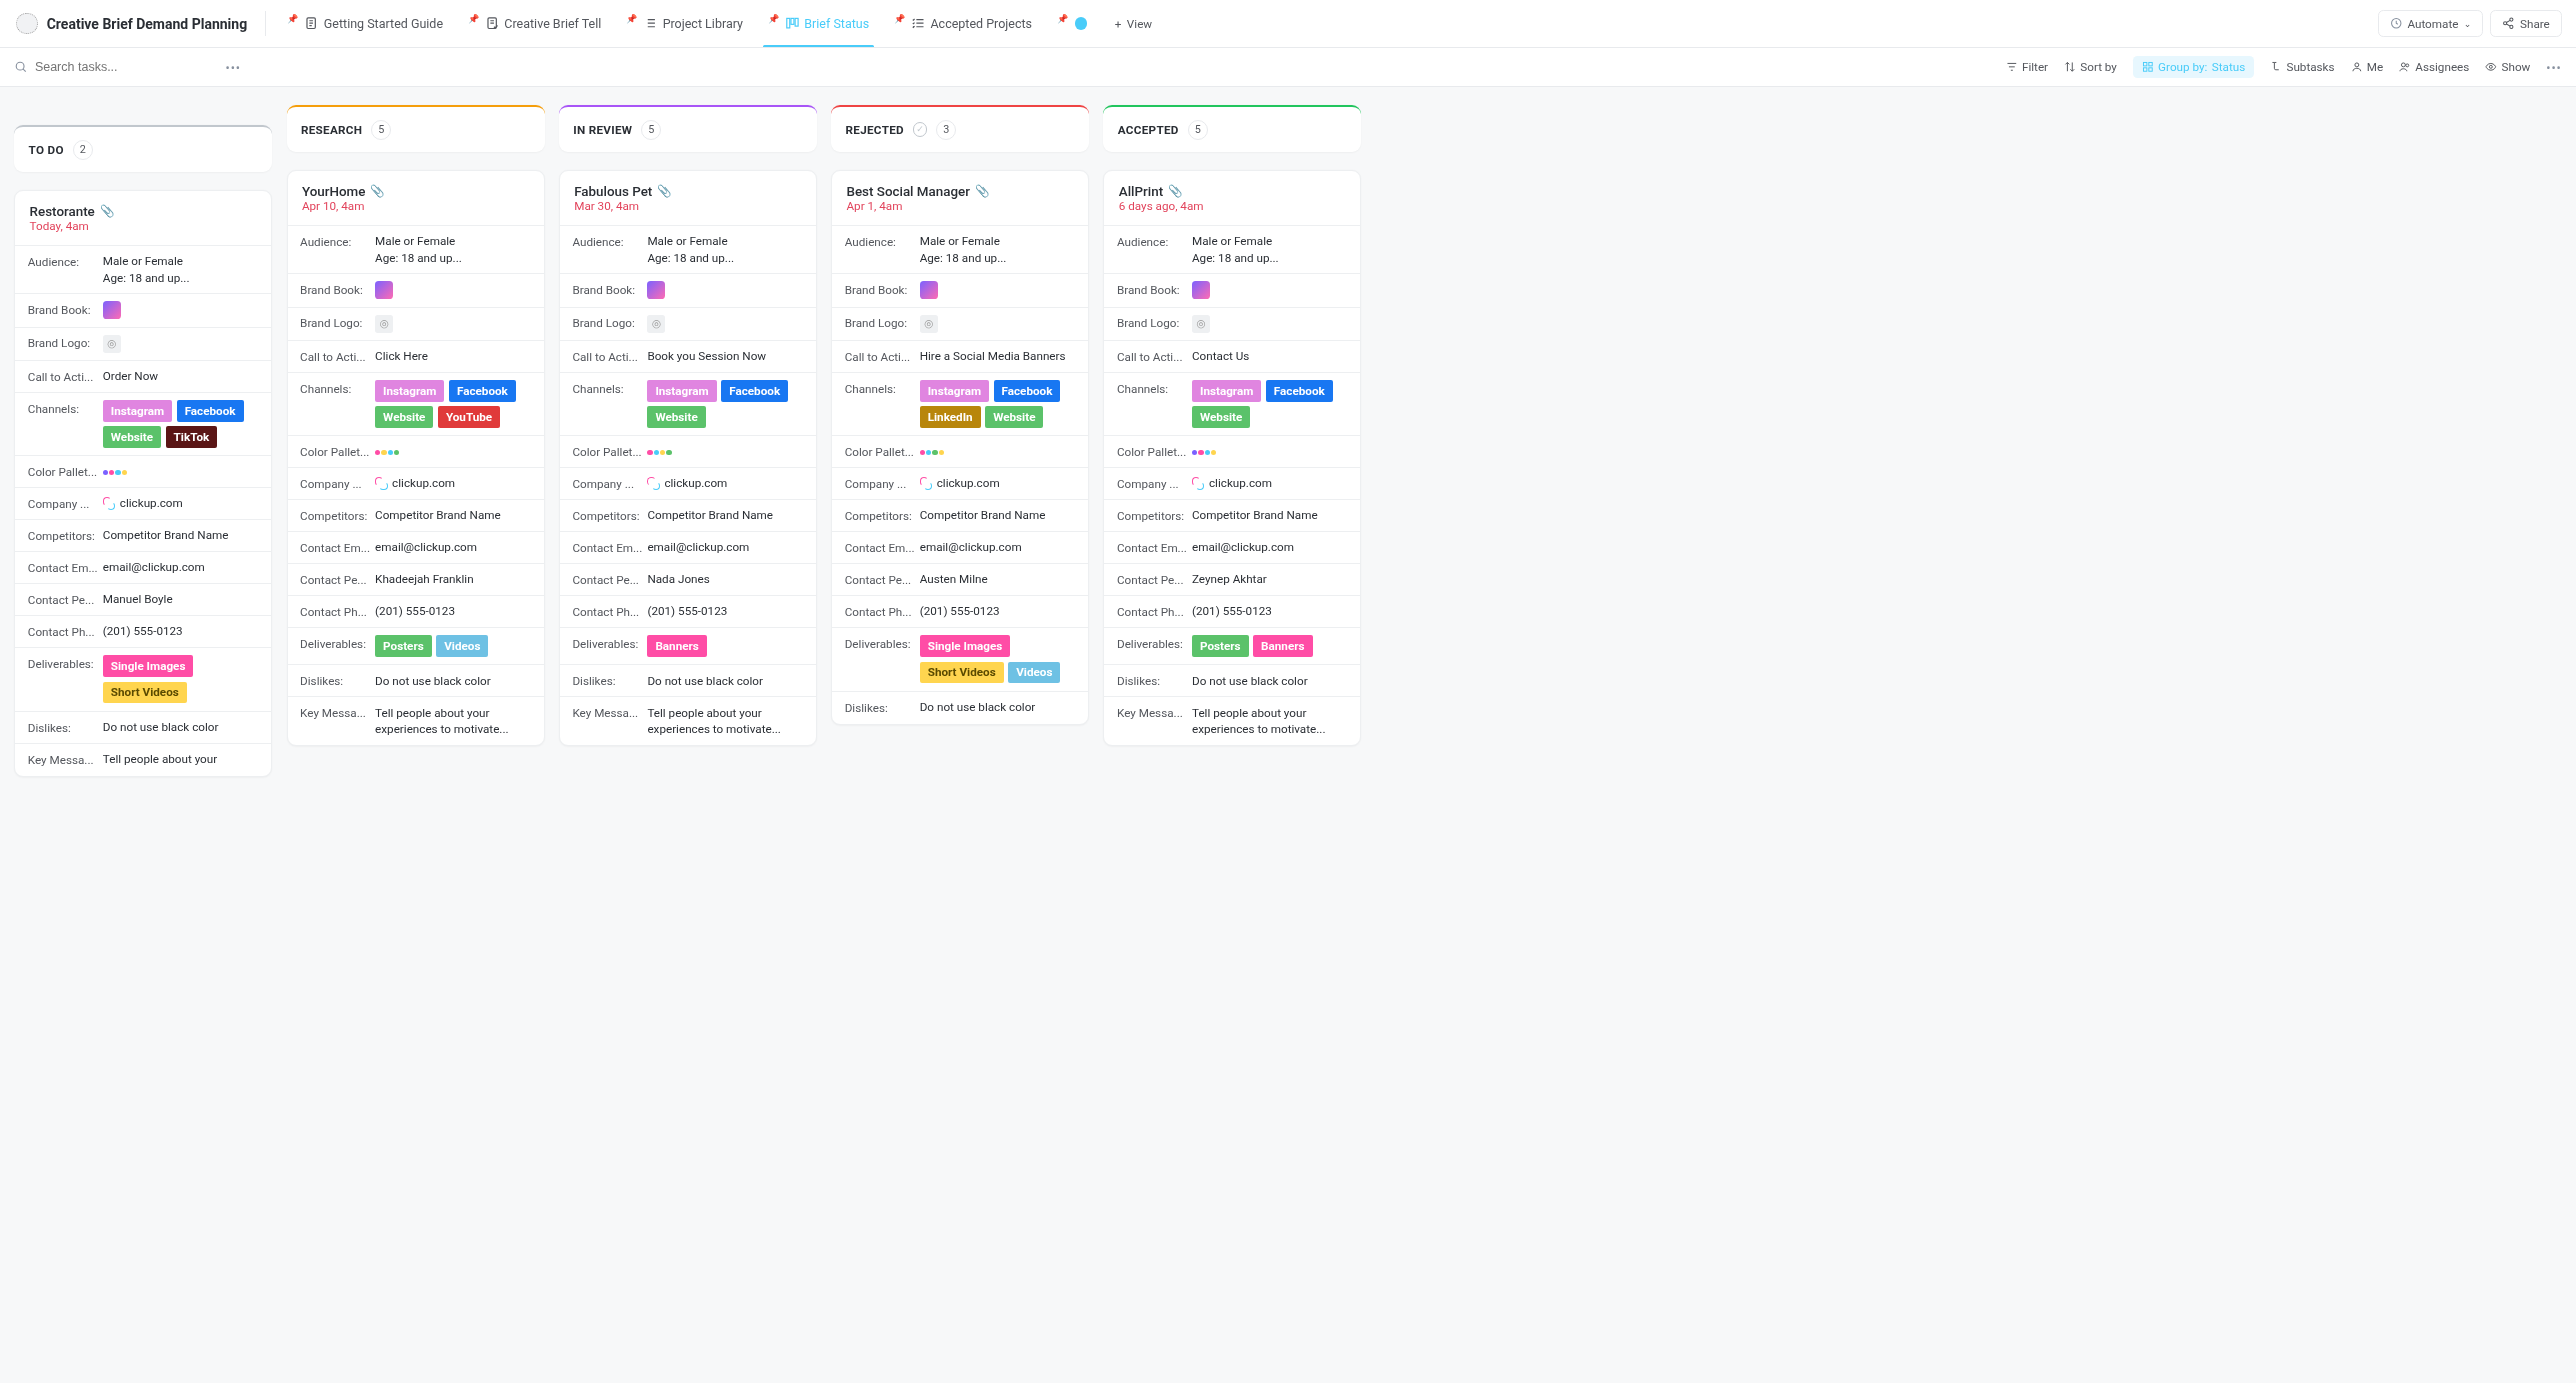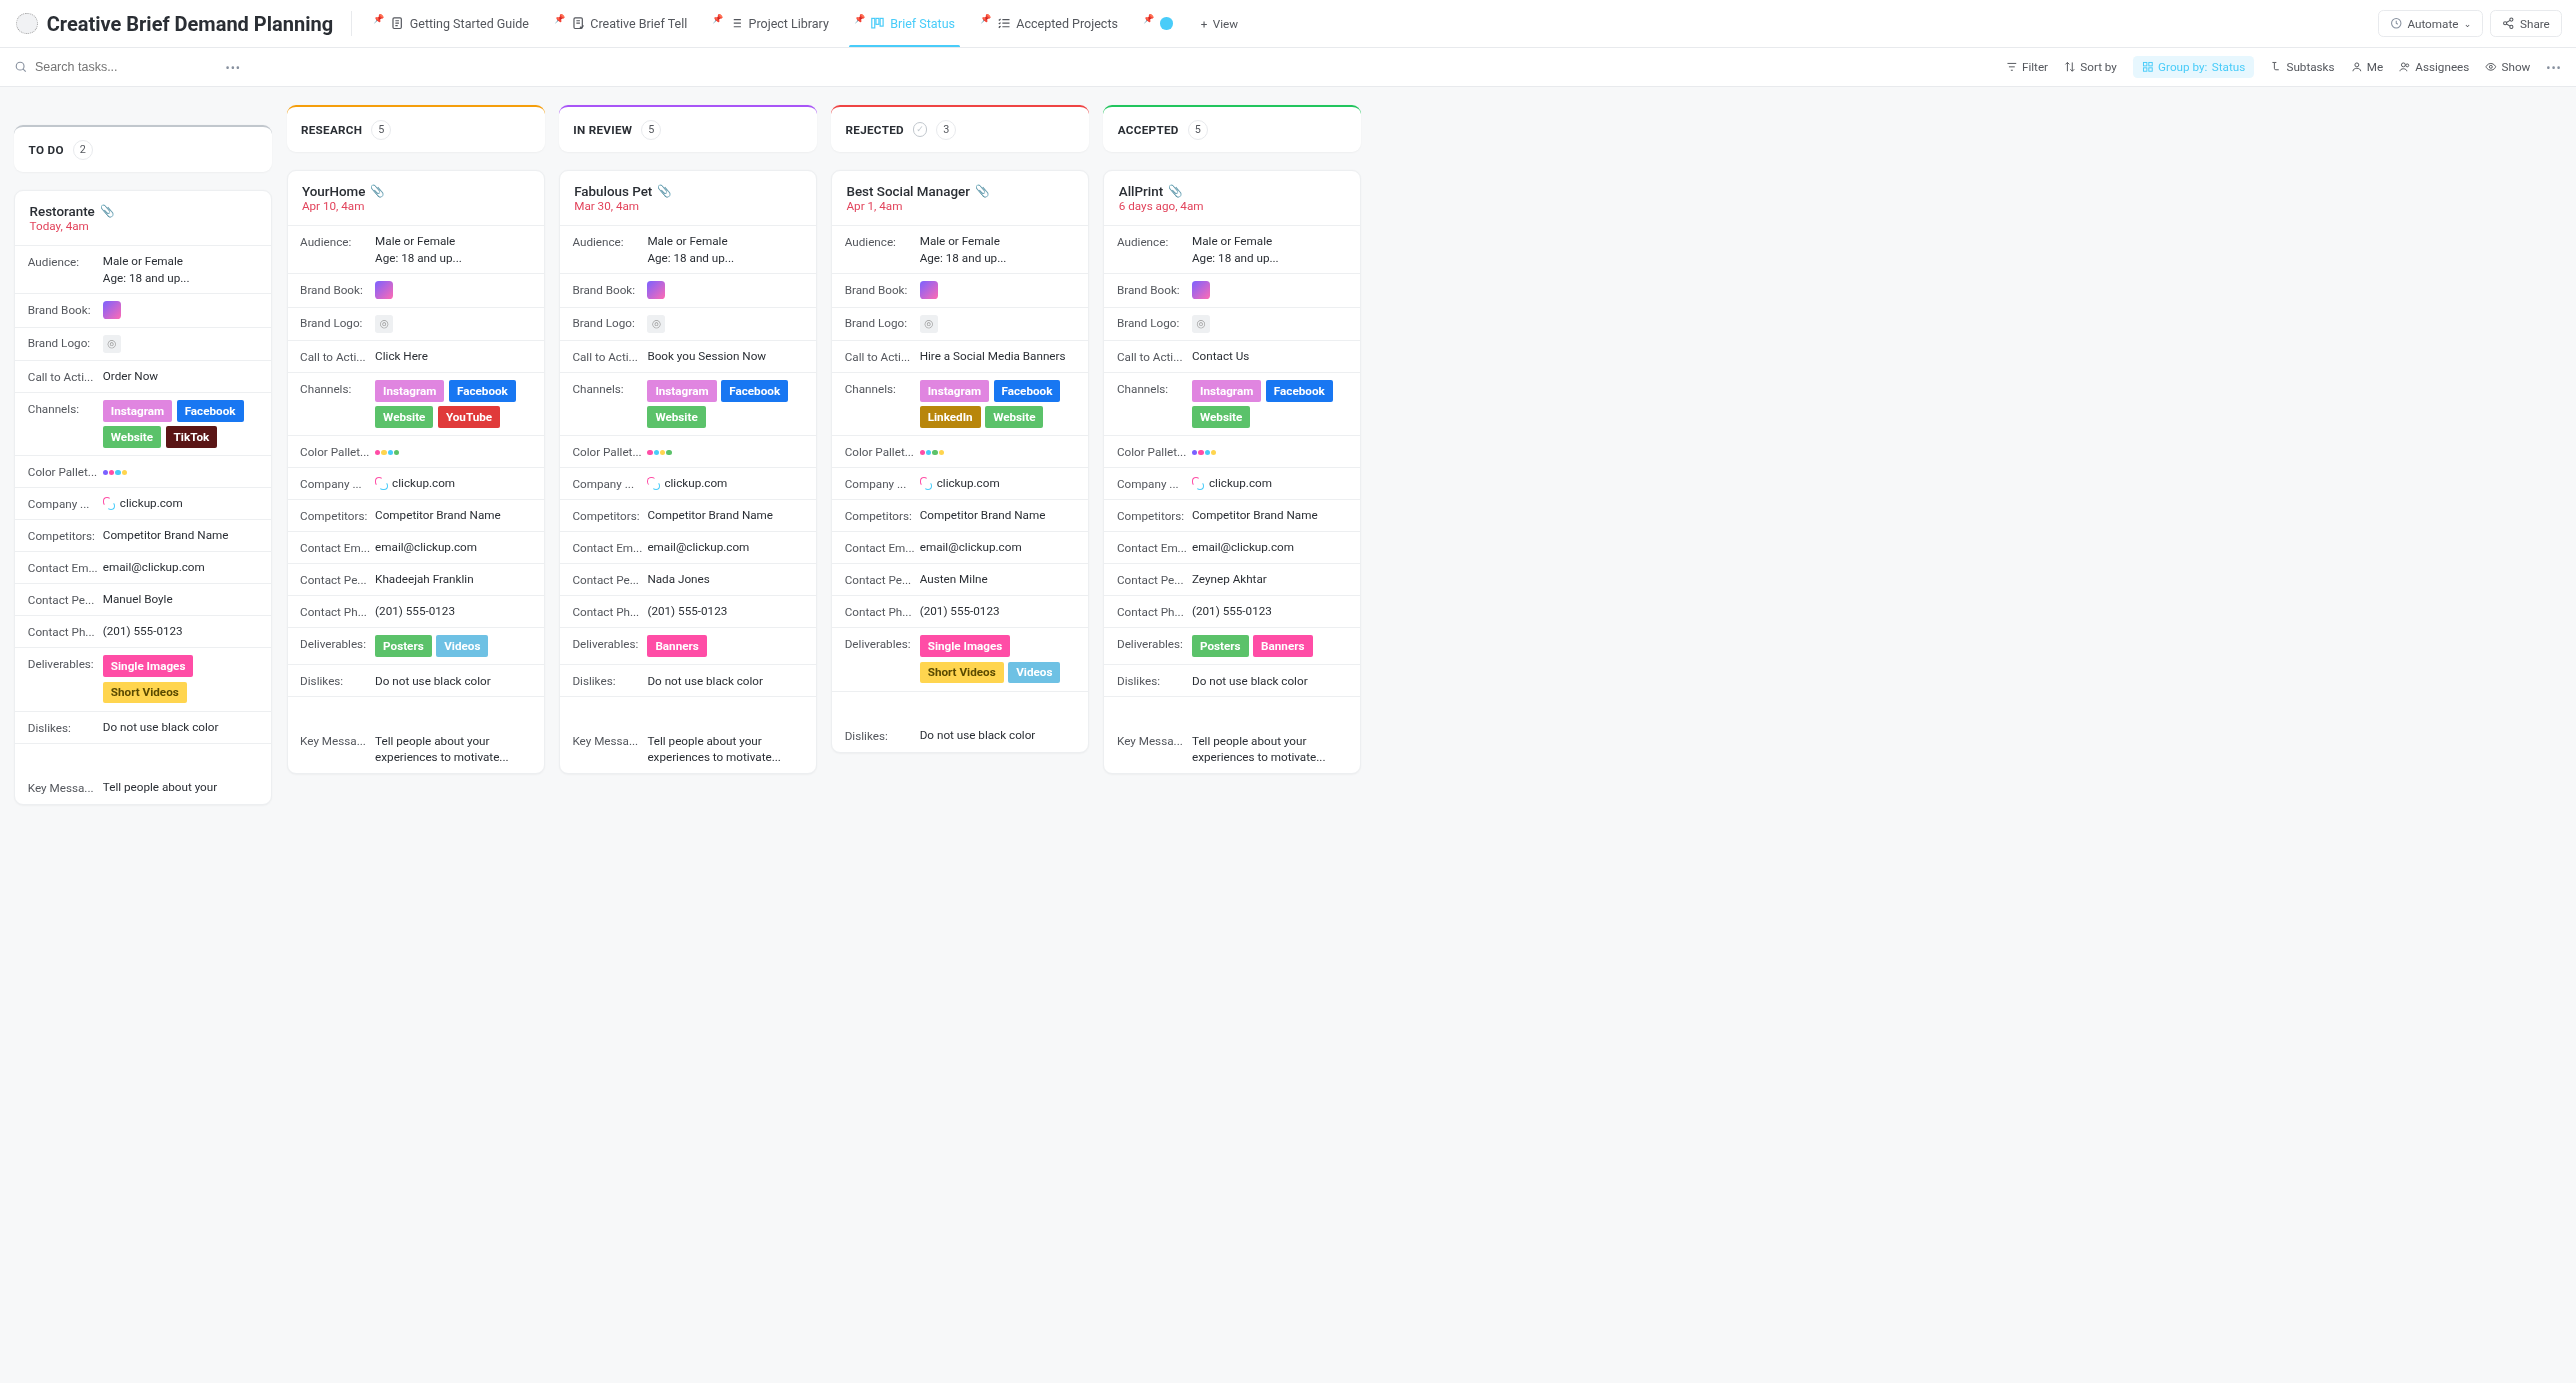--- a/index.html
+++ b/index.html
@@ -2,21 +2,21 @@
 <html style="font-size:14.3px"><head>
 <meta charset="utf-8">
 <style>
 * { box-sizing: border-box; margin: 0; padding: 0; }
 body { font-family: -apple-system, BlinkMacSystemFont, "Segoe UI", Roboto, sans-serif; background: #f7f8f9; color: #2a2e34; overflow: hidden; }
 
 
 .topbar { display: flex; align-items: center; height: 48px; background: #fff; border-bottom: 0.9px solid #e8eaed; padding: 0 7.2px; gap: 3.6px; overflow: hidden; }
 .title-group { display: flex; align-items: center; gap: 9px; padding: 0 9px; flex-shrink: 0; }
 .title-icon { width: 21.5px; height: 21.5px; border: 1.8px dotted #999; border-radius: 50%; background: #f1f2f4; }
-.page-title { font-size: 20px; font-weight: 700; color: #2a2e34; }
+.page-title { font-size: 14px; font-weight: 700; color: #2a2e34; }
 .tabs { display: flex; align-items: center; height: 100%; }
 .tab { display: flex; align-items: center; gap: 5.4px; padding: 0 12.5px; height: 100%; font-size: 12.5px; color: #54575d; cursor: pointer; position: relative; white-space: nowrap; }
 .tab.active { color: #49ccf9; }
 .tab.active::after { content: ""; position: absolute; bottom: -0.9px; left: 7.2px; right: 7.2px; height: 2.7px; background: #49ccf9; border-radius: 1.8px; }
 .tab .pin { font-size: 9px; position: relative; top: -4.5px; color: #54575d; }
 .tab.active .pin { color: #49ccf9; }
 .tab-icon { width: 14.3px; height: 14.3px; display: inline-flex; align-items: center; justify-content: center; }
 .tab-circle { width: 12.5px; height: 12.5px; border-radius: 50%; background: #49ccf9; display: inline-block; }
 .topbar-right { margin-left: auto; display: flex; align-items: center; gap: 7.2px; padding-right: 7.2px; }
 .btn { display: flex; align-items: center; gap: 5.4px; padding: 5.4px 10.8px; border: 0.9px solid #e8eaed; border-radius: 5.4px; background: #fff; font-size: 11.7px; color: #54575d; cursor: pointer; white-space: nowrap; }
@@ -47,21 +47,21 @@
 .check-circle { width: 14.3px; height: 14.3px; border: 1.3px solid #c1c7cd; border-radius: 50%; display: inline-flex; align-items: center; justify-content: center; font-size: 9px; color: #c1c7cd; }
 
 
 .card { background: #fff; border-radius: 9px; border: 0.9px solid #edeff1; box-shadow: 0 0.9px 1.8px rgba(0,0,0,0.04); overflow: hidden; }
 .card-top { padding: 12.5px 14.3px; }
 .card-title { font-size: 13.4px; font-weight: 500; color: #2a2e34; display: flex; align-items: center; gap: 5.4px; }
 .clip { color: #c1c7cd; font-size: 11.7px; }
 .card-date { color: #e2445c; font-size: 11.7px; }
 .fields { border-top: 0.9px solid #edeff1; }
 .field-row { display: flex; align-items: flex-start; border-bottom: 0.9px solid #edeff1; padding: 7.2px 12.5px; min-height: 32px; }
-.field-row:last-child { border-bottom: none; margin-top: 28px; }
+.field-row:last-child { border-bottom: none; }
 .field-label { flex: 0 0 75px; font-size: 11.7px; color: #54575d; white-space: nowrap; overflow: hidden; text-overflow: ellipsis; padding-top: 1.8px; }
 .field-value { flex: 1; font-size: 11.7px; color: #2a2e34; display: flex; flex-wrap: wrap; gap: 4.5px; align-items: center; line-height: 1.4; }
 .tag { padding: 2.7px 8px; border-radius: 2px; color: #fff; font-size: 11.7px; font-weight: 700; }
 .t-instagram { background: #e085e0; }
 .t-facebook { background: #1877f2; }
 .t-website { background: #5bc26a; }
 .t-tiktok { background: #5a1515; }
 .t-youtube { background: #e03a3a; }
 .t-linkedin { background: #b8860b; }
 .t-single { background: #ff4da6; }

